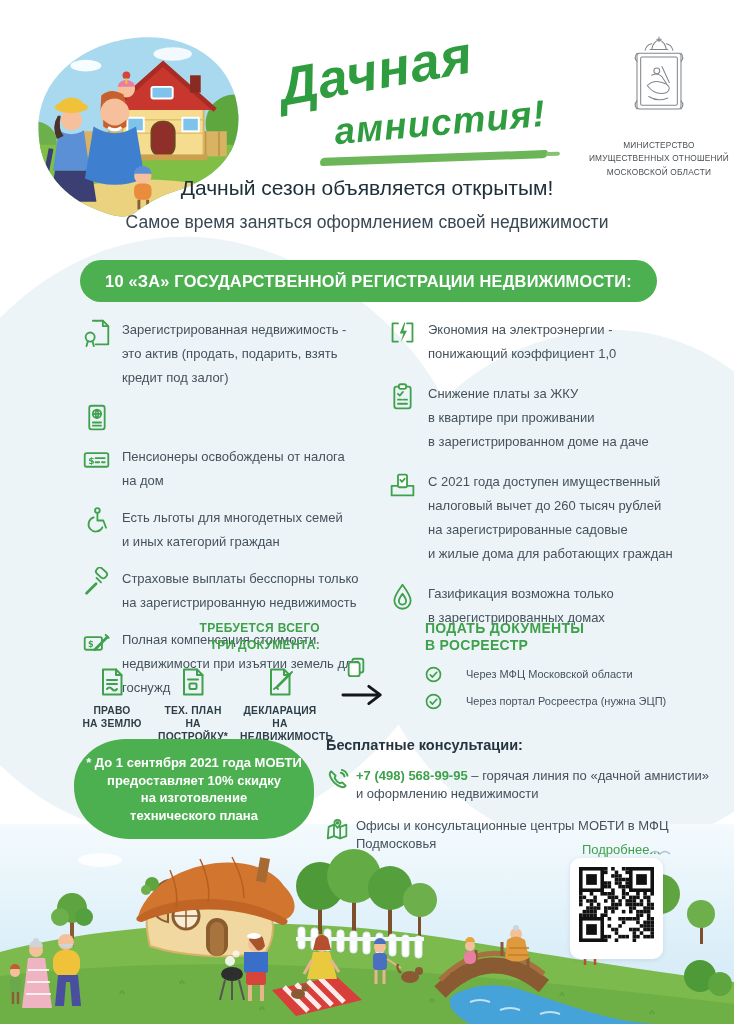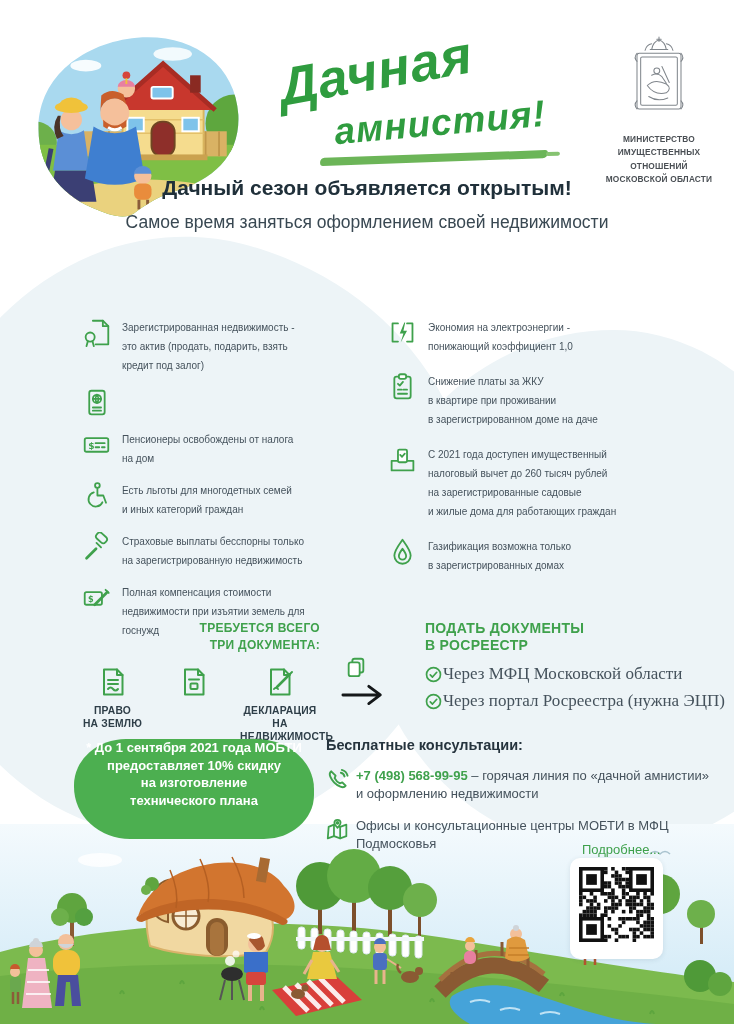--- a/index.html
+++ b/index.html
@@ -19,60 +19,60 @@
   .t1{position:absolute;left:20px;top:14px;font-size:53px;font-weight:bold;font-style:italic;
       color:#2f9c3f;transform:rotate(-10deg);letter-spacing:1px;}
   .t2{position:absolute;left:76px;top:76px;font-size:37px;font-weight:bold;font-style:italic;
       color:#2f9c3f;transform:rotate(-5deg);letter-spacing:1px;}
   .brush{position:absolute;left:62px;top:128px;width:228px;height:8px;background:#5cad46;
       border-radius:5px 3px 6px 3px;transform:rotate(-2deg);opacity:.9;}
   .brush:after{content:"";position:absolute;right:-12px;top:2px;width:14px;height:4px;background:#79bd62;border-radius:3px;}
 
   .ministry{position:absolute;left:588px;top:32px;width:142px;text-align:center;z-index:2;}
   .ministry svg{width:88px;height:96px;display:block;margin:0 auto;}
-  .ministry-name{margin-top:5px;font-size:8.3px;font-weight:bold;line-height:1.6;color:#4a4f54;letter-spacing:.2px;}
+  .ministry-name{margin-top:11px;font-size:8.3px;font-weight:normal;line-height:1.6;color:#4a4f54;letter-spacing:.2px;}
 
   .headline{position:absolute;left:0;top:176px;width:734px;text-align:center;
-      font-size:21px;font-weight:bold;color:#20303a;z-index:2;}
+      font-size:21px;font-weight:normal;color:#20303a;z-index:2;}
   .subheadline{position:absolute;left:0;top:212px;width:734px;text-align:center;
       font-size:17.5px;color:#394852;z-index:2;}
 
   .pill{position:absolute;left:80px;top:260px;width:577px;height:42px;background:#4caf50;
       border-radius:21px;display:flex;align-items:center;justify-content:center;z-index:2;}
   .pill span{font-size:16.4px;font-weight:bold;color:#fff;letter-spacing:.2px;white-space:nowrap;}
 
   .benefits{position:absolute;left:82px;top:318px;width:648px;display:grid;
       grid-template-columns:306px 342px;z-index:2;}
   .bitem{display:flex;margin-bottom:13px;}
   .col-right .bitem{margin-bottom:16px;}
   .bicon{width:34px;flex-shrink:0;}
   .bicon svg{width:29px;height:29px;display:block;}
-  .btext{font-size:10px;line-height:19px;color:#45525c;padding-left:6px;}
+  .btext{font-size:13px;line-height:24px;color:#45525c;padding-left:6px;}
 
   .docs{position:absolute;left:78px;top:620px;width:242px;z-index:2;}
   .docs-title{text-align:right;font-size:12px;font-weight:bold;color:#3fa14c;line-height:17px;letter-spacing:.3px;}
   .docs-row{margin-top:13px;display:flex;justify-content:flex-end;gap:12px;}
   .doc{width:80px;text-align:center;}
   .doc svg{width:30px;height:30px;display:block;margin:0 auto;}
   .dlabel{margin-top:7px;font-size:10.3px;font-weight:bold;line-height:13px;color:#2e3e48;letter-spacing:.2px;}
 
   .submit{position:absolute;left:341px;top:620px;width:392px;z-index:2;}
   .submit-title{margin-left:84px;font-size:14px;font-weight:bold;color:#3fa14c;line-height:17px;letter-spacing:.3px;}
   .copyic{position:absolute;left:4px;top:36px;}
   .copyic svg{width:22px;height:22px;display:block;}
   .arrow{position:absolute;left:0px;top:62px;}
   .arrow svg{width:46px;height:24px;display:block;}
   .opts{margin-left:84px;margin-top:11px;}
   .opt{display:flex;align-items:flex-start;margin-bottom:9px;}
   .opt svg{width:17px;height:17px;flex-shrink:0;margin-top:1px;}
-  .opt span{font-size:17px;color:#45525c;padding-left:1px;line-height:18px;font-family:Liberation Serif, serif;}
+  .opt span{font-size:11px;color:#45525c;padding-left:24px;line-height:18px;}
 
   .footnote{position:absolute;left:74px;top:739px;width:240px;height:100px;background:#4caf50;
       border-radius:52px 58px 50px 56px/46px 50px 44px 52px;z-index:2;
-      display:flex;align-items:flex-start;justify-content:center;}
+      display:flex;align-items:center;justify-content:center;}
   .footnote div{font-size:13px;font-weight:bold;color:#fff;text-align:center;line-height:17.5px;}
 
   .consult{position:absolute;left:326px;top:737px;width:388px;z-index:2;}
   .c-title{font-size:14.5px;font-weight:bold;color:#26343e;}
   .c-row{display:flex;align-items:flex-start;margin-top:14px;}
   .c-ic{width:30px;flex-shrink:0;padding-top:1px;}
   .c-ic svg{width:23px;height:23px;display:block;}
   .c-text{font-size:13px;line-height:18px;color:#45525c;}
   .phone{color:#3fa14c;font-weight:bold;}
 
@@ -279,20 +279,23 @@
       </g>
     </svg>
     <div class="ministry-name" data-bind="header.ministry">МИНИСТЕРСТВО
 ИМУЩЕСТВЕННЫХ ОТНОШЕНИЙ
 МОСКОВСКОЙ ОБЛАСТИ</div>
   </div>
 
   <div class="headline" data-bind="header.headline">Дачный сезон объявляется открытым!</div>
   <div class="subheadline" data-bind="header.subheadline">Самое время заняться оформлением своей недвижимости</div>
 
+  <div class="pill">
+    <span data-bind="banner.text">10 «ЗА» ГОСУДАРСТВЕННОЙ РЕГИСТРАЦИИ НЕДВИЖИМОСТИ:</span>
+  </div>
 
   <div class="benefits">
     <div class="col-left">
       <div class="bitem">
         <span class="bicon">
           <svg viewBox="0 0 32 32" class="ic">
               <path d="M12,3 h11 l6,6 v20 h-14"></path>
               <path d="M23,3 v6 h6"></path>
               <circle cx="9" cy="21" r="5"></circle>
               <path d="M6.5,25.5 L5,31 M11.5,25.5 L13,31"></path>
@@ -430,20 +433,22 @@
       </div>
       <div class="doc">
         <span>
           <svg viewBox="0 0 30 30" class="ic">
               <path d="M6,2.5 h13 l5.5,5.5 v19.5 h-18.5 z"></path>
               <path d="M19,2.5 v5.5 h5.5"></path>
               <path d="M10,12.5 h10"></path>
               <rect x="11.5" y="16.5" width="7" height="5.5" rx="1"></rect>
             </svg>
         </span>
+        <div class="dlabel" data-bind="documents.items.1.label">ТЕХ. ПЛАН
+НА ПОСТРОЙКУ*</div>
       </div>
       <div class="doc">
         <span>
           <svg viewBox="0 0 30 30" class="ic">
               <path d="M6,2.5 h13 l5.5,5.5 v19.5 h-18.5 z"></path>
               <path d="M19,2.5 v5.5 h5.5"></path>
               <path d="M9,22 q2,-2.5 4,0"></path>
               <path d="M12,20 L24.5,7.5" stroke-width="2.6"></path>
               <path d="M24.5,7.5 l2.5,-2.5"></path>
             </svg>

